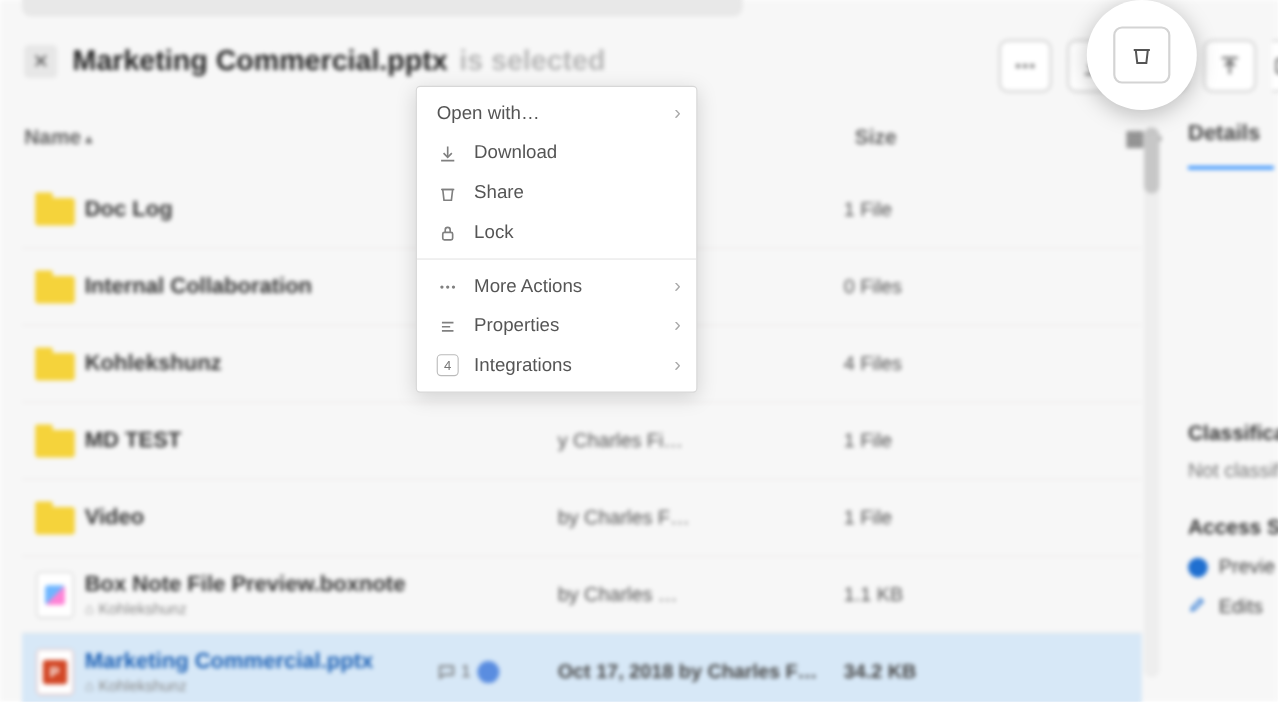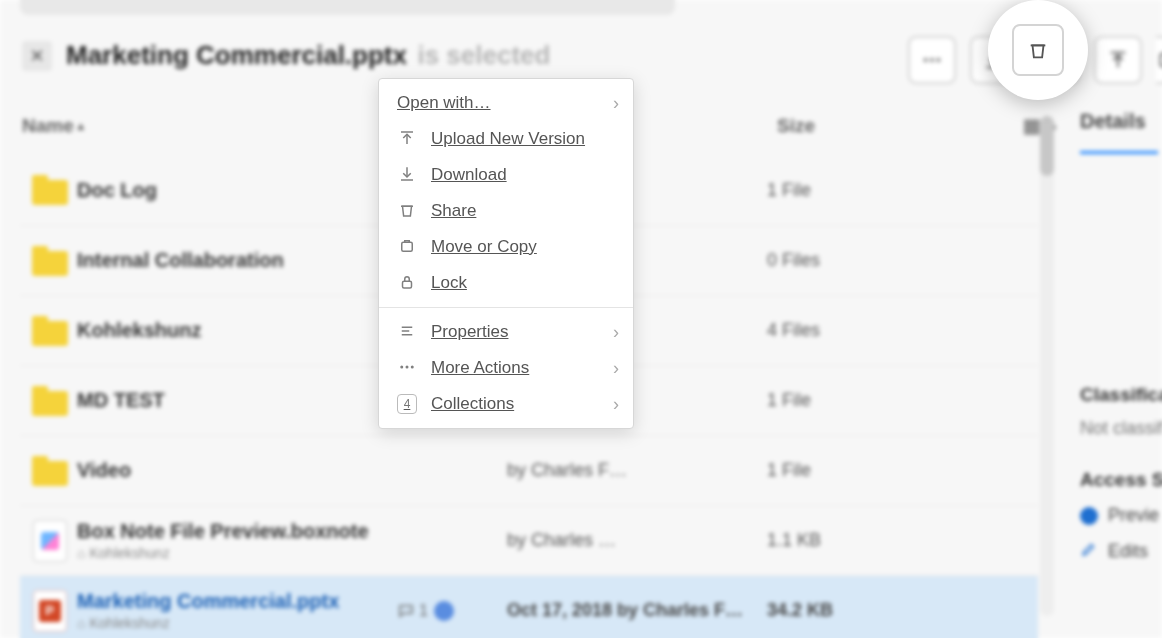--- a/index.html
+++ b/index.html
@@ -167,24 +167,23 @@
   
   .ctx-menu {
     position:absolute; top:78px; left:378px; width:256px;
     background:#fff; border:1px solid #d7d7d7; border-radius:4px;
     box-shadow: 0 4px 18px rgba(0,0,0,0.15);
     padding: 6px 0;
     z-index: 50;
     font-size:17px; color:#555;
   }
   .ctx-item{
-    display:flex; align-items:flex-start; gap:14px;
+    display:flex; align-items:flex-end; gap:14px;
     padding: 8px 18px;
     position:relative;
-    text-decoration:underline;
   }
   .ctx-item .mi{ width:20px; display:flex; justify-content:center; color:#808080;}
   .ctx-item .mi svg{width:18px;height:18px;}
   .ctx-item.has-sub::after{
     content:"›"; position:absolute; right:14px; color:#aaa; font-size:18px;
   }
   .ctx-sep{ height:1px; background:#e4e4e4; margin:6px 0;}
   .ctx-item.no-icon{ padding-left: 18px; }
   .int-badge{
     width:20px;height:20px;border:1px solid #bbb;border-radius:4px;
@@ -377,88 +376,69 @@
   </div>
 </div>
 
 <div class="ctx-menu">
   <div class="ctx-item no-icon has-sub">
     <span>Open with…</span>
   </div>
   <div class="ctx-item">
     <span class="mi">
         <svg viewBox="0 0 24 24" fill="none" stroke="currentColor" stroke-width="2">
-          <path d="M12 20V8"></path>
-          <path d="M7 12l5-5 5 5"></path>
-          <path d="M4 4h16"></path>
-        </svg>
-      </span>
-    <span>Upload New Version</span>
-  </div>
-  <div class="ctx-item">
-    <span class="mi">
-        <svg viewBox="0 0 24 24" fill="none" stroke="currentColor" stroke-width="2">
           <path d="M12 3v12"></path>
           <path d="M7 11l5 5 5-5"></path>
           <path d="M4 20h16"></path>
         </svg>
       </span>
     <span>Download</span>
   </div>
   <div class="ctx-item">
     <span class="mi">
         <svg viewBox="0 0 24 24" fill="none" stroke="currentColor" stroke-width="2">
           <path d="M6 7h12l-1.5 13h-9z"></path>
           <path d="M4 7h16"></path>
         </svg>
       </span>
     <span>Share</span>
   </div>
   <div class="ctx-item">
     <span class="mi">
         <svg viewBox="0 0 24 24" fill="none" stroke="currentColor" stroke-width="2">
-          <rect x="5" y="7" width="14" height="12" rx="2"></rect>
-          <path d="M9 7V5h6v2"></path>
-        </svg>
-      </span>
-    <span>Move or Copy</span>
-  </div>
-  <div class="ctx-item">
-    <span class="mi">
-        <svg viewBox="0 0 24 24" fill="none" stroke="currentColor" stroke-width="2">
           <rect x="6" y="11" width="12" height="9" rx="2"></rect>
           <path d="M9 11V8a3 3 0 016 0v3"></path>
         </svg>
       </span>
     <span>Lock</span>
   </div>
   <div class="ctx-sep"></div>
-  <div class="ctx-item has-sub">
-    <span class="mi">
-        <svg viewBox="0 0 24 24" fill="none" stroke="currentColor" stroke-width="2">
-          <path d="M5 7h14M5 12h10M5 17h14"></path>
-        </svg>
-      </span>
-    <span>Properties</span>
-  </div>
   <div class="ctx-item has-sub">
     <span class="mi">
         <svg viewBox="0 0 24 24">
           <circle cx="5" cy="12" r="2" fill="currentColor"></circle>
           <circle cx="12" cy="12" r="2" fill="currentColor"></circle>
           <circle cx="19" cy="12" r="2" fill="currentColor"></circle>
         </svg>
       </span>
     <span>More Actions</span>
   </div>
   <div class="ctx-item has-sub">
     <span class="mi">
+        <svg viewBox="0 0 24 24" fill="none" stroke="currentColor" stroke-width="2">
+          <path d="M5 7h14M5 12h10M5 17h14"></path>
+        </svg>
+      </span>
+    <span>Properties</span>
+  </div>
+  <div class="ctx-item has-sub">
+    <span class="mi">
         <span class="int-badge">4</span>
       </span>
-    <span>Collections</span>
+    <span>Integrations</span>
   </div>
 </div>
 
 <div class="spotlight">
   <div class="act-btn">
     <svg viewBox="0 0 24 24" fill="none" stroke="#555" stroke-width="2">
         <path d="M6 7h12l-1.5 13h-9z"></path>
         <path d="M4 7h16"></path>
       </svg>
   </div>

